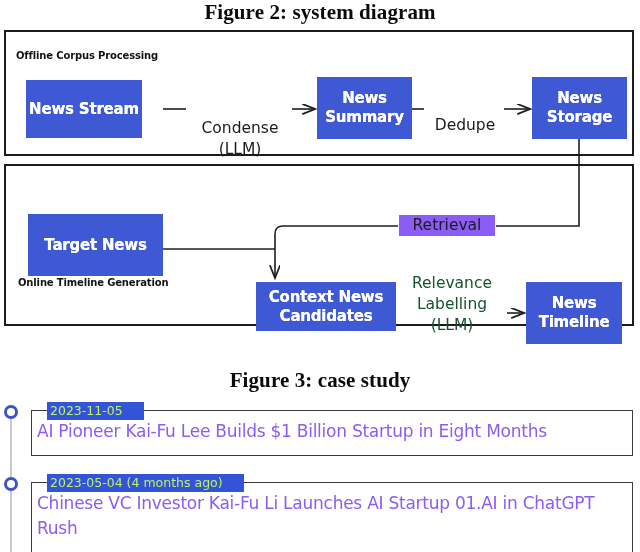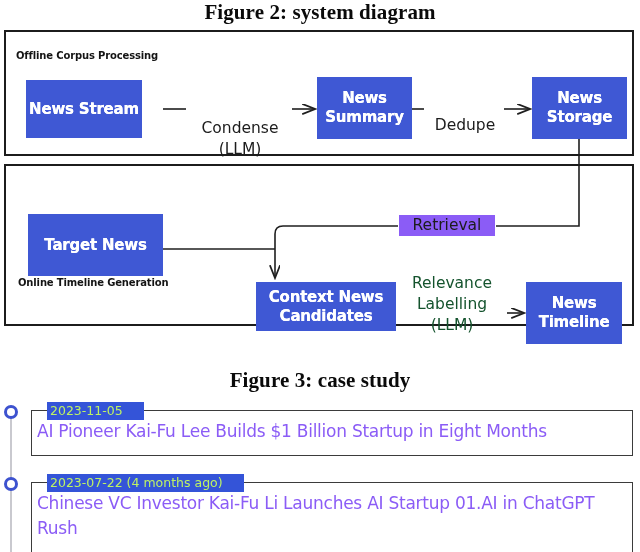--- a/index.html
+++ b/index.html
@@ -246,16 +246,16 @@
   <div id="timeline-rail"></div>
 
   <div class="tl-entry" id="tl-entry-0">
     <span class="tl-marker"></span>
     <span class="tl-date">2023-11-05</span>
     <div class="tl-card" id="tl-card-0">AI Pioneer Kai-Fu Lee Builds $1 Billion Startup in Eight Months</div>
   </div>
 
   <div class="tl-entry" id="tl-entry-1">
     <span class="tl-marker"></span>
-    <span class="tl-date">2023-07-22 (4 months ago)</span>
+    <span class="tl-date">2023-05-04 (4 months ago)</span>
     <div class="tl-card" id="tl-card-1">Chinese VC Investor Kai-Fu Li Launches AI  Startup 01.AI in ChatGPT Rush</div>
   </div>
 </div>
 
 </body></html>

